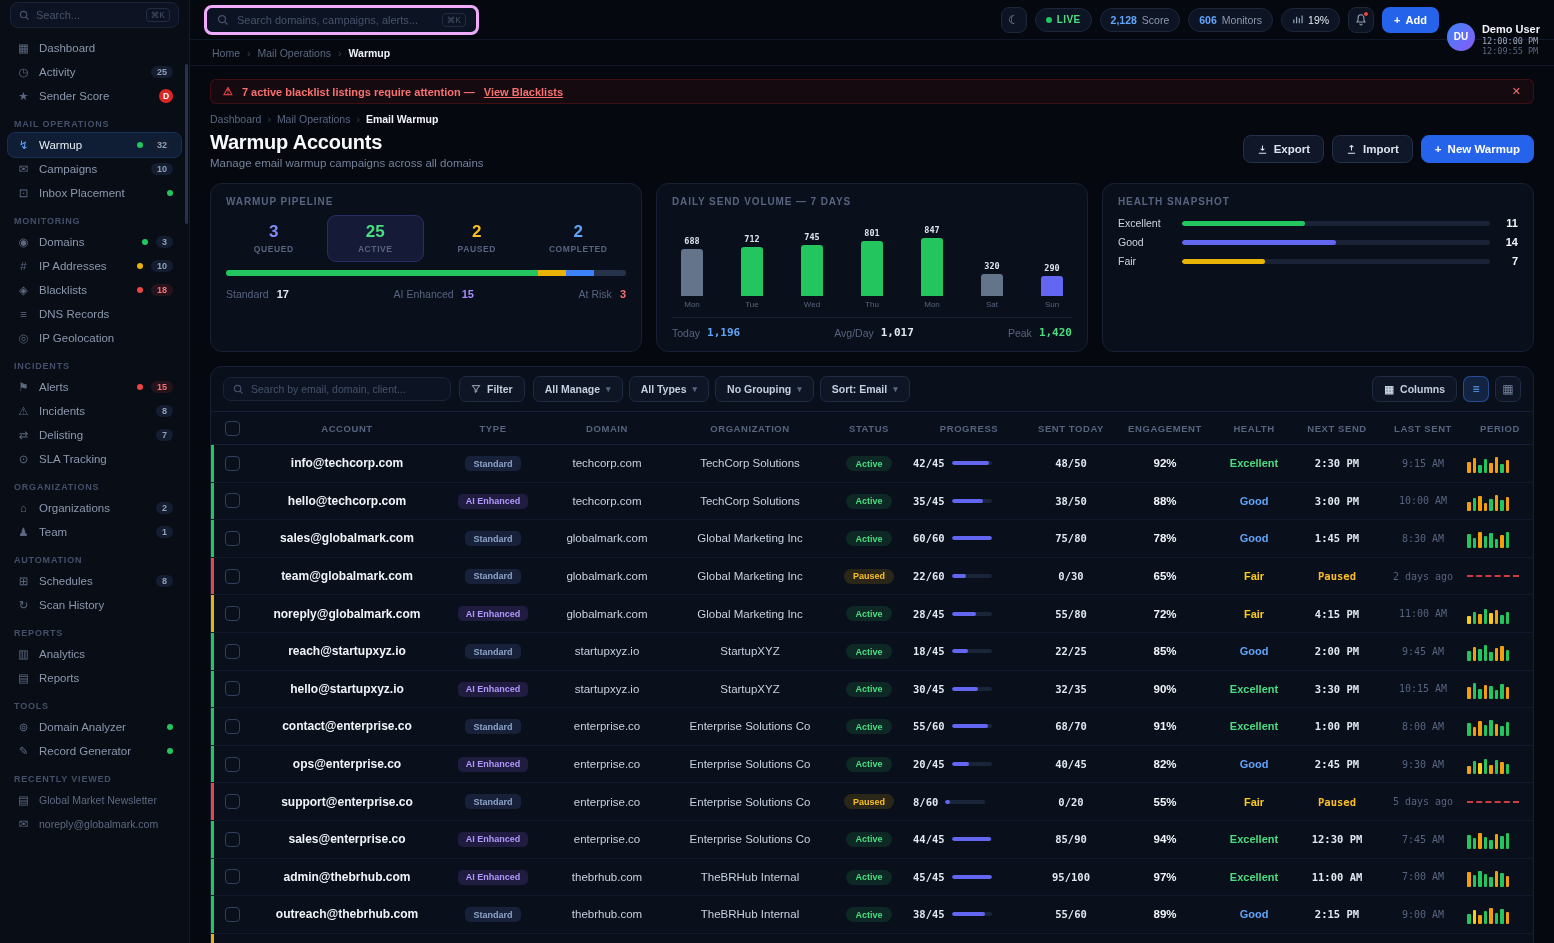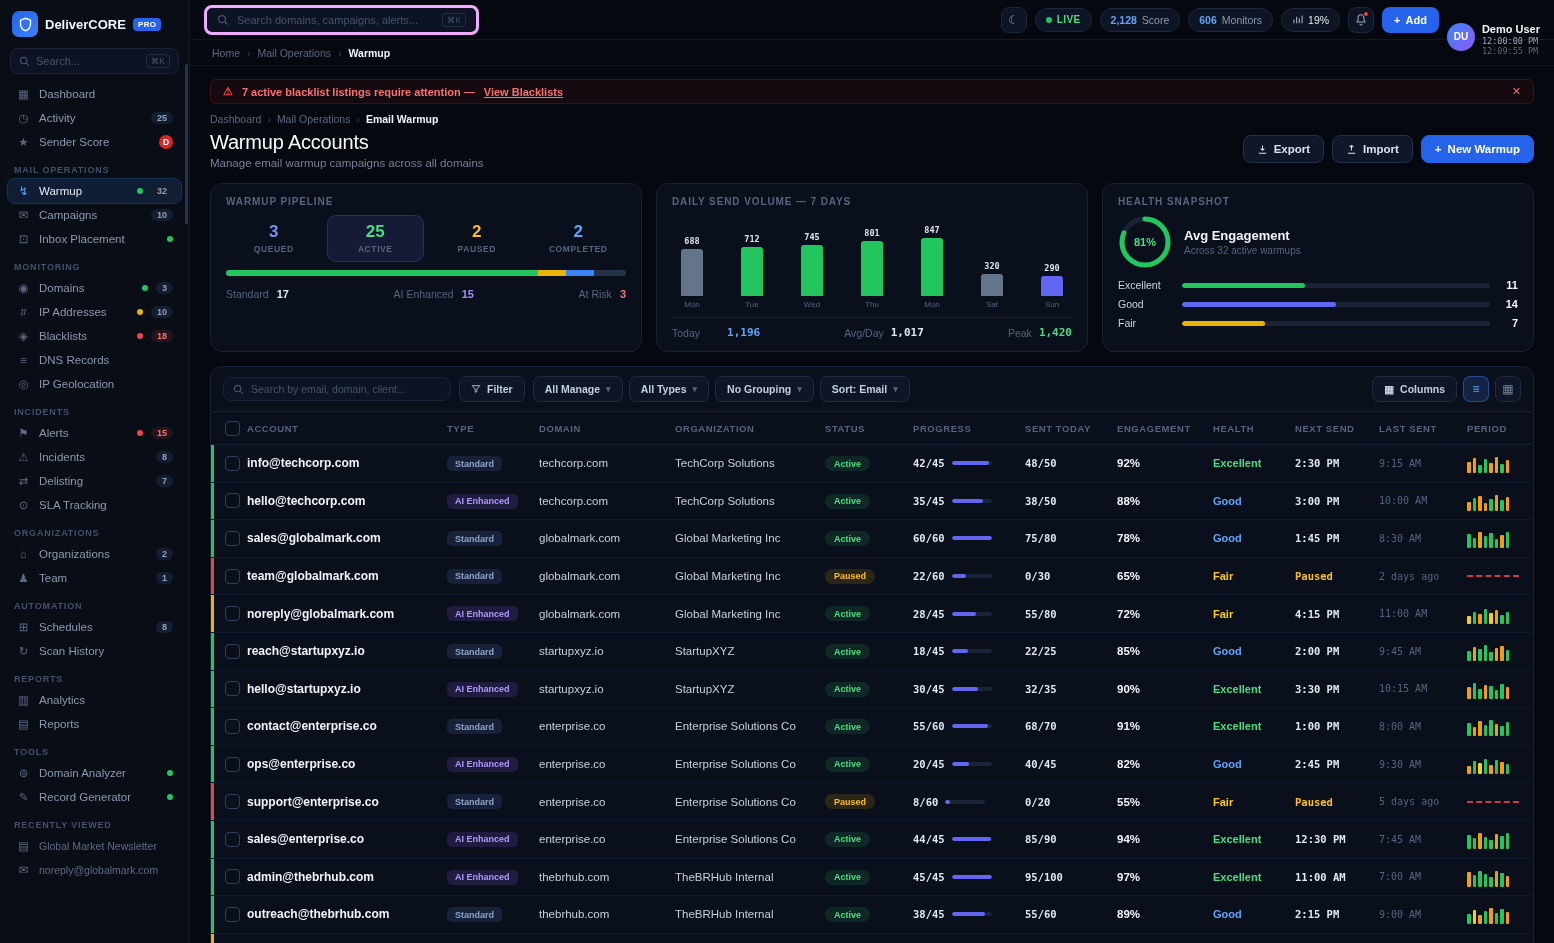--- a/index.html
+++ b/index.html
@@ -79,21 +79,21 @@
 
   .banner { margin-top:13px; display:flex; align-items:center; gap:9px; background:rgba(220,38,38,.08);
     border:1px solid rgba(220,38,38,.22); border-radius:6px; padding:5px 12px; color:#f87171;
     font-size:11px; font-weight:700; }
   .banner a { color:#f87171; text-decoration:underline; cursor:pointer; }
   .banner-close { margin-left:auto; cursor:pointer; font-weight:400; }
 
   .crumbs2 { margin-top:9px; display:flex; gap:6px; font-size:10.5px; color:#5b6880; }
 
   .title-row { margin-top:6px; display:flex; align-items:flex-start; }
-  .page-title { font-size:20px; font-weight:400; color:#f8fafc; letter-spacing:-.01em; }
+  .page-title { font-size:20px; font-weight:700; color:#f8fafc; letter-spacing:-.01em; }
   .page-sub { margin-top:3px; font-size:11.5px; color:#74829b; }
   .title-actions { margin-left:auto; display:flex; gap:8px; padding-top:4px; }
   .btn { height:28px; display:flex; align-items:center; gap:6px; padding:0 13px; background:#0f1728;
     border:1px solid #223049; border-radius:8px; color:#dbe3ef; font-size:11.5px; font-weight:600; cursor:pointer; }
   .btn-primary { background:#2563eb; border-color:#2563eb; color:#fff; }
 
   
   .cards { margin-top:14px; display:grid; grid-template-columns:1fr 1fr 1fr; gap:14px; }
   .card { background:#0a0f1c; border:1px solid #172034; border-radius:12px; padding:12px 15px; }
   .card-title { font-size:10px; font-weight:700; letter-spacing:.09em; color:#56647f; }
@@ -144,21 +144,21 @@
   .tbtn { height:26px; display:flex; align-items:center; gap:6px; padding:0 11px; background:#0e1626;
     border:1px solid #1f2b43; border-radius:7px; color:#c3cede; font-size:10.5px; font-weight:700;
     cursor:pointer; white-space:nowrap; }
   .chev { color:#56647f; font-size:9px; }
   .tc-right { margin-left:auto; display:flex; align-items:center; gap:6px; }
   .vt { width:26px; height:26px; display:flex; align-items:center; justify-content:center;
     background:#0e1626; border:1px solid #1f2b43; border-radius:7px; color:#74829b; cursor:pointer; font-size:12px; }
   .vt.active { background:rgba(59,130,246,.18); border-color:rgba(59,130,246,.45); color:#60a5fa; }
 
   .grid-row { display:grid; grid-template-columns:36px 200px 92px 136px 150px 88px 112px 92px 96px 82px 84px 88px 1fr;
-    align-items:center; }
+    align-items:center;text-align:center; }
   .thead { height:33px; border-bottom:1px solid #141d31; font-size:9.5px; font-weight:700;
     letter-spacing:.06em; color:#56647f; }
   .trow { height:37.6px; border-bottom:1px solid #111a2c; position:relative; cursor:pointer; }
   .trow::before { content:""; position:absolute; left:0; top:0; bottom:0; width:3px; background:var(--strip); }
   .cb { width:15px; height:15px; border:1.5px solid #31405c; border-radius:4px; margin-left:14px; cursor:pointer; }
   .acct { font-weight:700; color:#f1f5f9; font-size:12px; white-space:nowrap; overflow:hidden; }
   .tag { display:inline-block; font-size:9px; font-weight:700; padding:2.5px 8px; border-radius:5px; white-space:nowrap; }
   .tag.standard { background:#17223a; color:#8ea3c7; }
   .tag.ai { background:rgba(139,92,246,.17); color:#b197fb; }
   .cell { font-size:11.5px; color:#c7d0de; white-space:nowrap; overflow:hidden; }
@@ -177,29 +177,20 @@
   .spark { display:flex; align-items:flex-end; gap:2px; height:20px; }
   .sb { width:3.5px; border-radius:1px; }
   .dash { width:52px; border-top:2px dashed #ef4444; opacity:.85; }
 </style>
 </head>
 <body>
 
 <div class="app">
 
   <aside class="sidebar">
-    <div class="brand">
-      <div class="logo">
-        <svg width="15" height="15" viewBox="0 0 24 24">
-            <path d="M12 2l8 3v6c0 5-3.4 9.2-8 11-4.6-1.8-8-6-8-11V5z" fill="none" stroke="#fff" stroke-width="2.2"></path>
-          </svg>
-      </div>
-      <div class="brand-name">DeliverCORE</div>
-      <div class="pro-badge">PRO</div>
-    </div>
     <div class="side-search">
       <svg width="11" height="11" viewBox="0 0 24 24">
           <circle cx="10" cy="10" r="7" fill="none" stroke="#47536b" stroke-width="2.5"></circle>
           <path d="M15.5 15.5L21 21" stroke="#47536b" stroke-width="2.5"></path>
         </svg>
       <input placeholder="Search..." style="">
       <span class="kbd">⌘K</span>
     </div>
     <nav id="side-nav">
         <div class="side-item">
@@ -516,47 +507,34 @@
               </div>
               <div class="vwrap">
                 <div class="vval">290</div>
                 <div class="vbar" style="height: 20px; background: rgb(99, 102, 241);"></div>
                 <div class="vday">Sun</div>
               </div>
             </div>
           <div class="vol-footer" id="vol-footer">
               <div class="vf-item">
                 <span>Today</span>
-                <span class="vv" style="color: rgb(96, 165, 250); margin-left: 20px;">1,196</span>
+                <span class="vv" style="color: rgb(96, 165, 250);">1,196</span>
               </div>
               <div class="vf-item">
                 <span>Avg/Day</span>
                 <span class="vv" style="color: rgb(226, 232, 240);">1,017</span>
               </div>
               <div class="vf-item">
                 <span>Peak</span>
                 <span class="vv" style="color: rgb(74, 222, 128);">1,420</span>
               </div>
             </div>
         </div>
         <div class="card">
           <div class="card-title">HEALTH SNAPSHOT</div>
-          <div class="health-top">
-            <div class="ring-box">
-              <svg width="54" height="54" viewBox="0 0 54 54">
-                <circle cx="27" cy="27" r="23" fill="none" stroke="#1a2336" stroke-width="5"></circle>
-                <circle cx="27" cy="27" r="23" fill="none" stroke="#22c55e" stroke-width="5" stroke-dasharray="117 145" stroke-linecap="round" transform="rotate(-90 27 27)"></circle>
-              </svg>
-              <span class="ring-pct">81%</span>
-            </div>
-            <div>
-              <div class="h-heading">Avg Engagement</div>
-              <div class="h-sub">Across 32 active warmups</div>
-            </div>
-          </div>
           <div class="h-rows" id="health-rows">
               <div class="h-row">
                 <span class="h-label">Excellent</span>
                 <div class="h-track">
                   <div class="h-fill" style="width: 40%; background: rgb(34, 197, 94);"></div>
                 </div>
                 <span class="h-val">11</span>
               </div>
               <div class="h-row">
                 <span class="h-label">Good</span>

